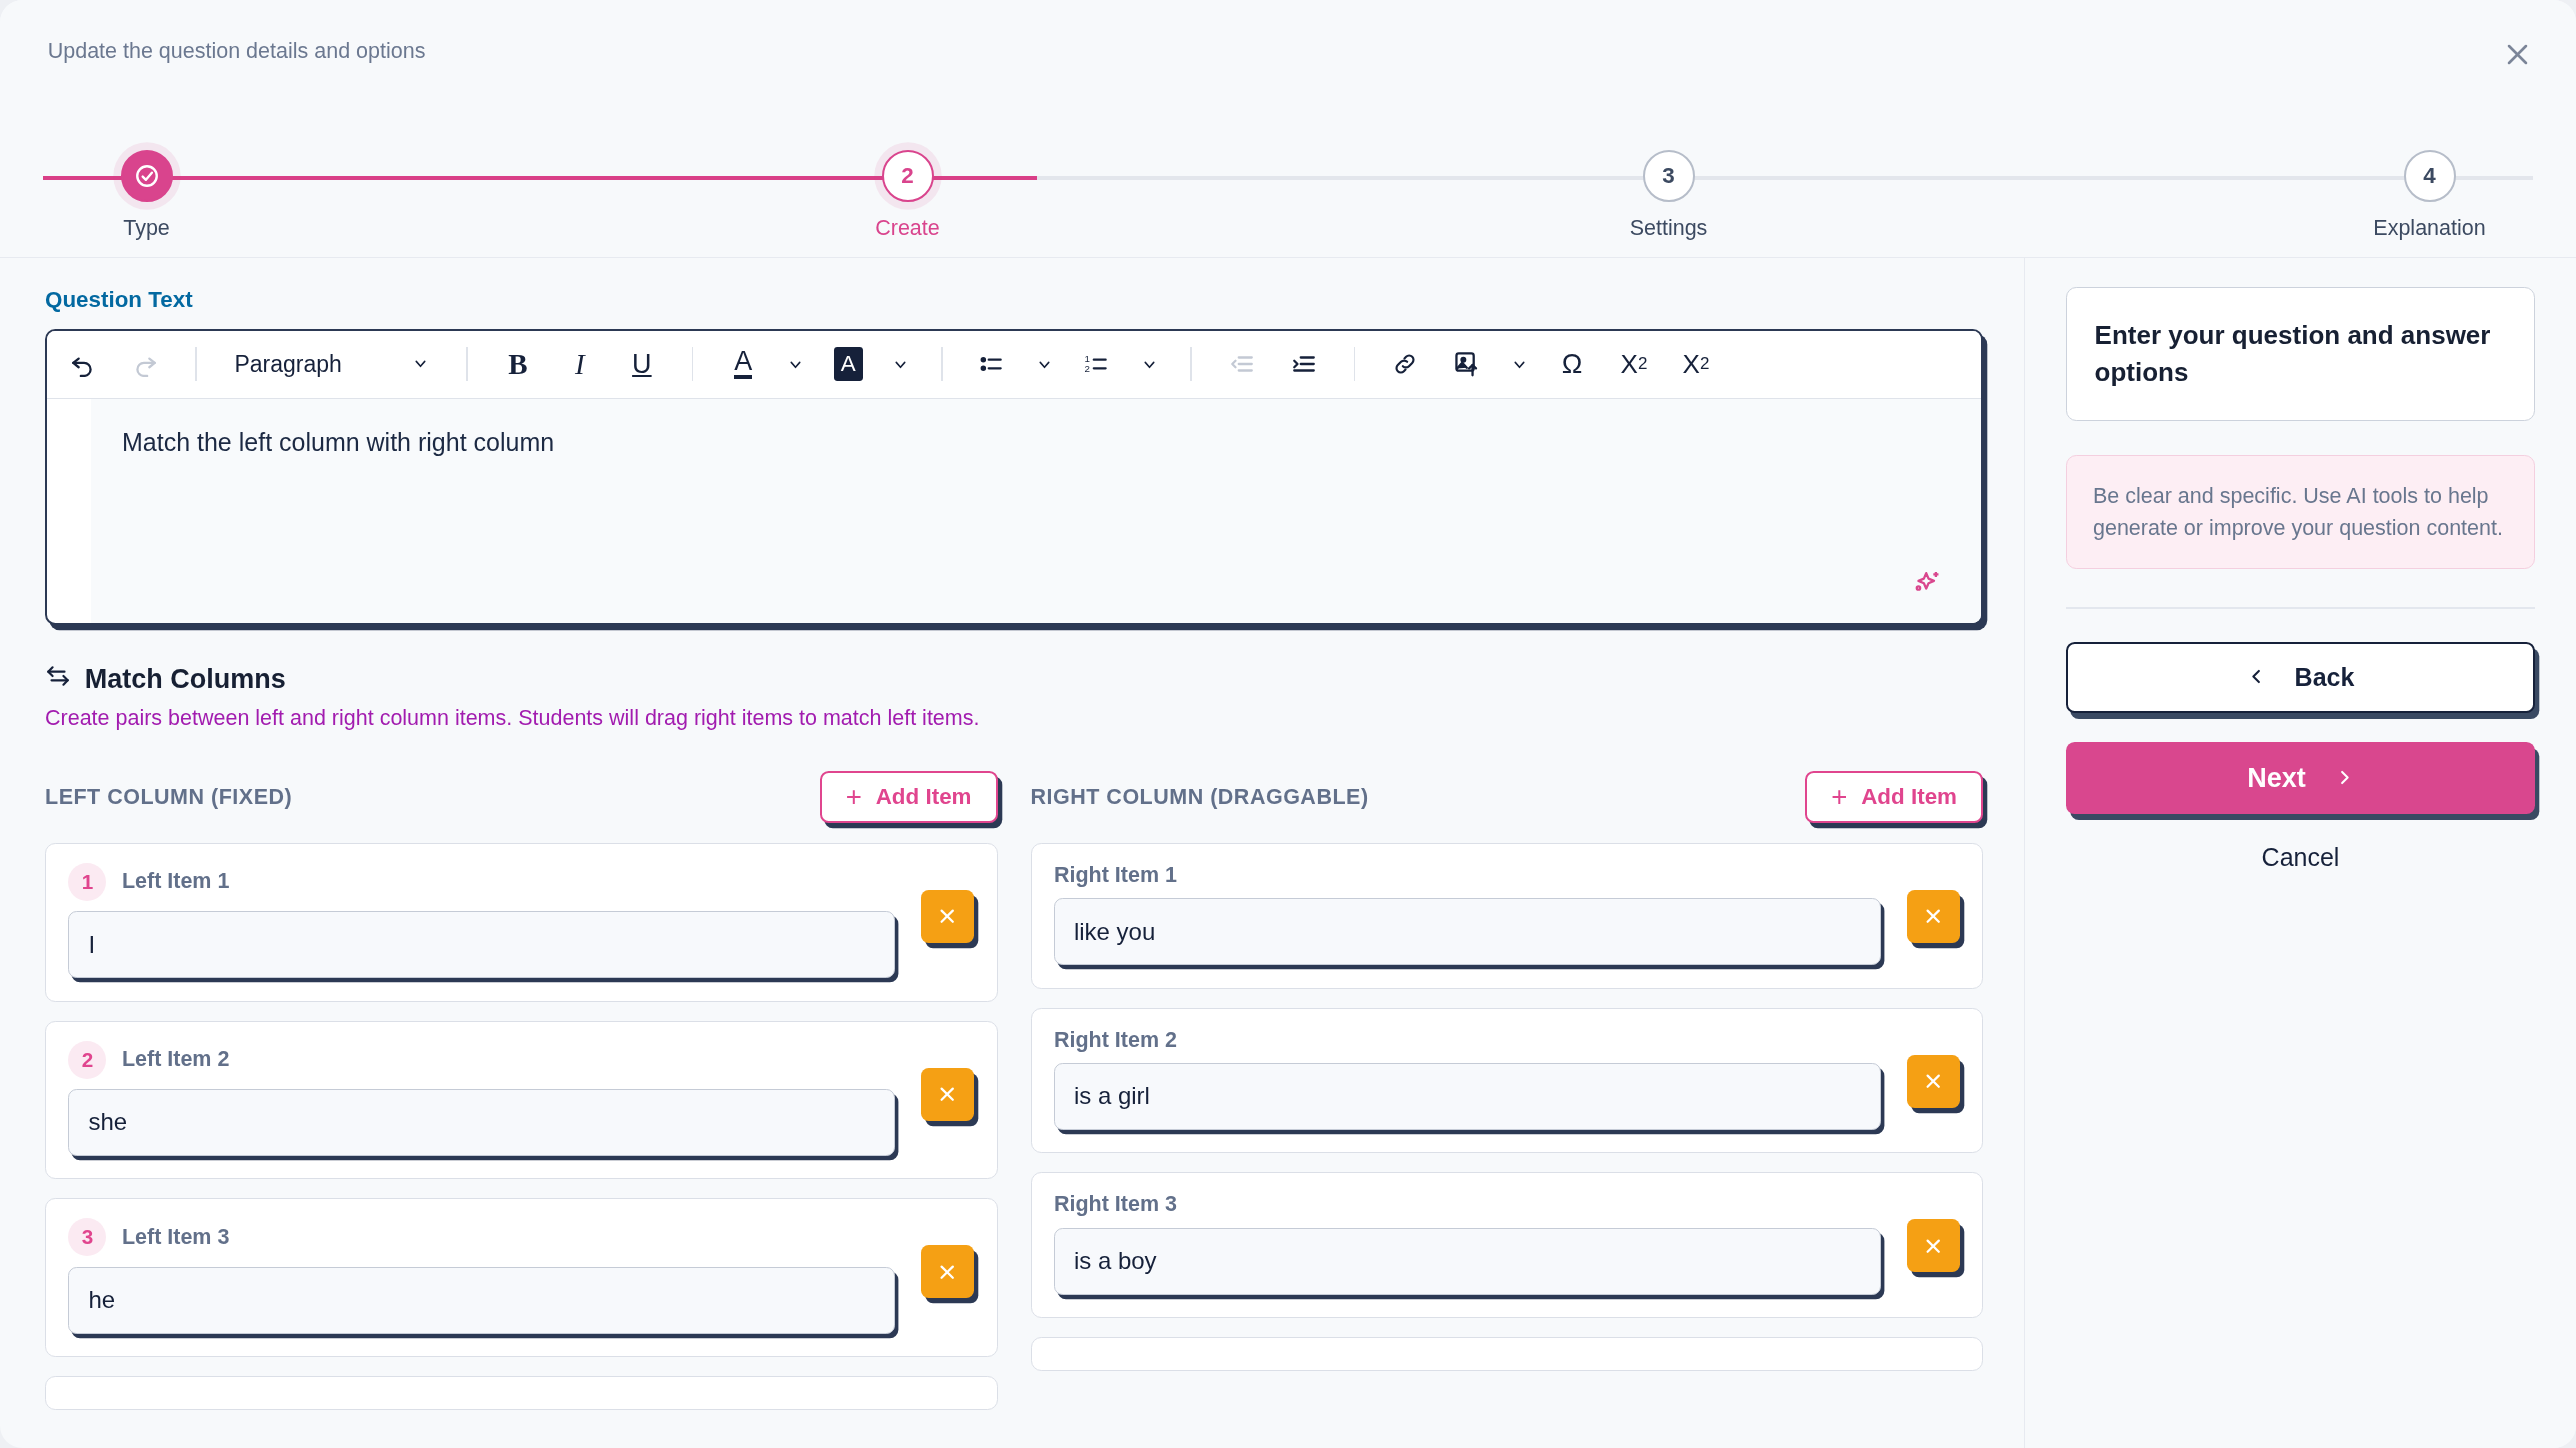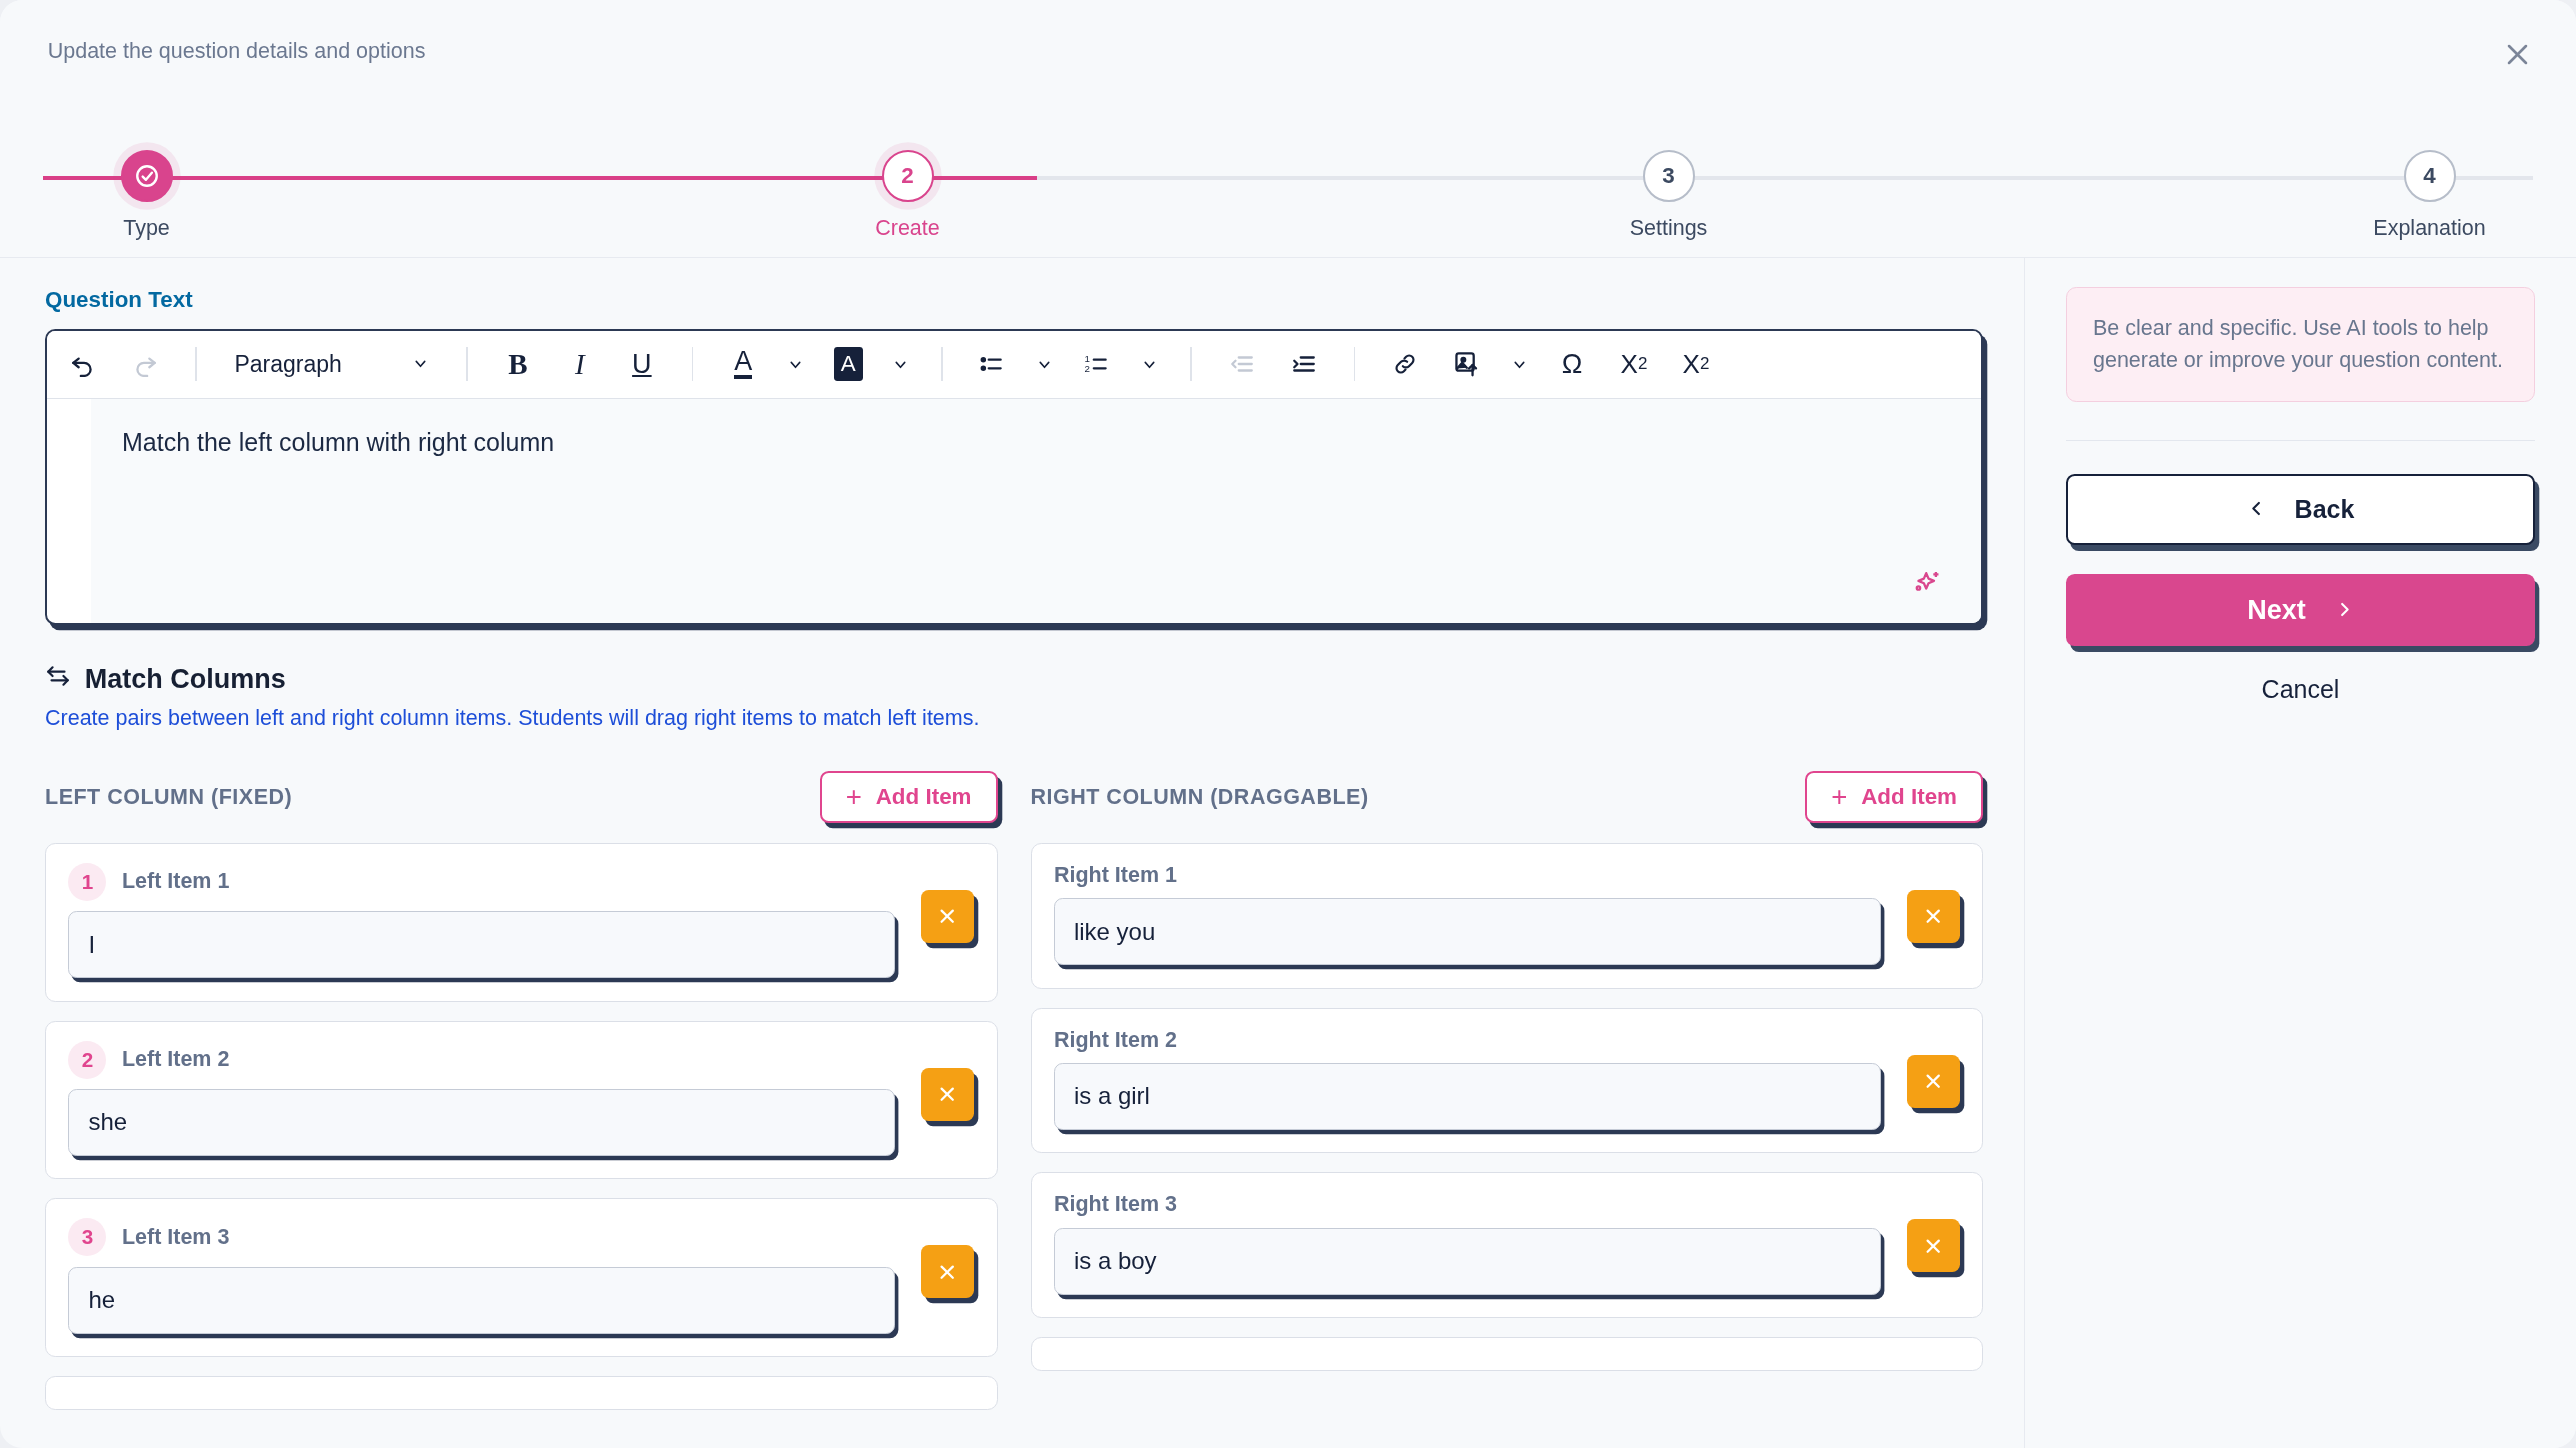--- a/index.html
+++ b/index.html
@@ -166,21 +166,21 @@
     position: absolute; right: 38px; bottom: 20.7px;
     cursor: pointer;
   }
 
   
   .mc-title {
     display: flex; align-items: center; gap: 13.8px;
     font-size: 27px; font-weight: bold; color: #172033;
   }
   .mc-desc {
-    margin-top: 10.3px; font-size: 21.5px; color: #1d4ed8;
+    margin-top: 10.3px; font-size: 21.5px; color: #a21caf;
   }
 
   .columns { display: flex; gap: 33px; margin-top: 34px; }
   .col { flex: 1; min-width: 0; }
   .col-head {
     display: flex; align-items: center; justify-content: space-between;
     height: 64px; margin-bottom: 13.8px;
   }
   .col-head-label {
     font-size: 21.5px; font-weight: bold; letter-spacing: 0.5px; color: #62708a;
@@ -594,20 +594,21 @@
                 </svg>
             </div>
           </div>
 
           <div class="item-card partial"></div>
         </div>
       </div>
     </div>
 
     <div class="sidebar">
+      <div class="hint-card">Enter your question and answer options</div>
       <div class="tip-card">Be clear and specific. Use AI tools to help generate or improve your question content.</div>
       <div class="sb-divider"></div>
 
       <div class="btn-back">
         <span>
           <svg width="19" height="19" viewBox="0 0 24 24" fill="none" stroke="#16213a" stroke-width="2.6" stroke-linecap="round" stroke-linejoin="round">
               <polyline points="15,5 8,12 15,19"></polyline>
             </svg>
         </span>
         <span>Back</span>

